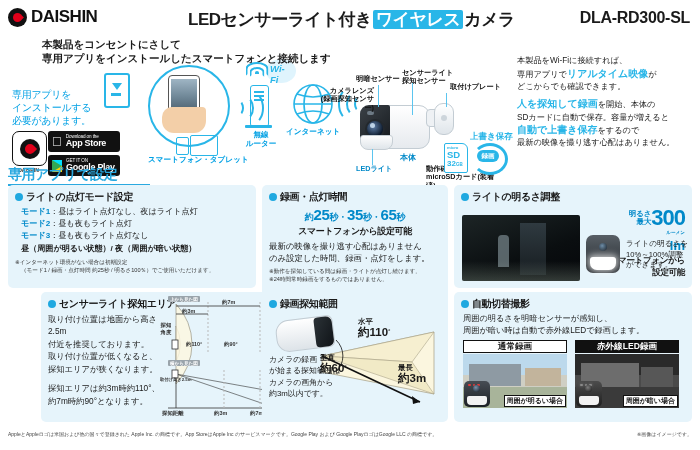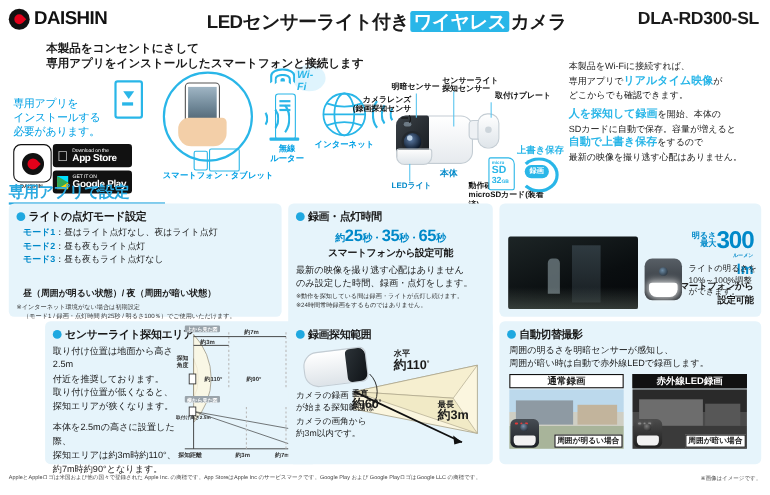--- a/index.html
+++ b/index.html
@@ -147,21 +147,21 @@
   .panel{position:absolute;background:#e6f4fb;border-radius:5px;box-sizing:border-box;padding:5px 7px;}
   .p-title{font-size:10px;font-weight:bold;letter-spacing:-0.4px;margin:0 0 2px 0;
     display:flex;align-items:center;gap:3px;}
   .dot{width:8px;height:8px;border-radius:50%;background:#1fa8e0;display:inline-block;flex:none;}
   .p-body{font-size:8.4px;line-height:1.45;}
   .note{font-size:5.6px;line-height:1.38;color:#333;}
 
   #panel-light-mode{left:8px;top:185px;width:248px;height:103px;}
   .mode-row{font-size:8.1px;line-height:1.5;margin-left:6px;}
   .mode-row b{color:#0089c9;}
-  .daynight{font-size:8.1px;font-weight:bold;margin-left:6px;margin-top:19px;}
+  .daynight{font-size:8.1px;font-weight:bold;margin-left:6px;margin-top:1px;}
 
   #panel-rec-time{left:262px;top:185px;width:186px;height:121px;}
   .bigtime{text-align:center;font-size:9px;font-weight:bold;color:#0089c9;margin:1px 0 0 0;letter-spacing:-0.3px;}
   .bigtime em{font-style:normal;font-size:15px;}
   .sub-ctr{text-align:center;font-size:9px;font-weight:bold;margin:1px 0 2px 0;letter-spacing:-0.4px;}
 
   #panel-brightness{left:454px;top:185px;width:238px;height:103px;}
   .lum{position:absolute;right:7px;top:20px;width:112px;text-align:right;}
   .lum .lb{font-size:7.4px;font-weight:bold;color:#0089c9;display:inline-block;text-align:right;
     line-height:1.05;vertical-align:middle;}
@@ -423,20 +423,24 @@
       <span>約</span><em>25</em><span>秒</span>・<em>35</em><span>秒</span>・<em>65</em><span>秒</span>
     </div>
     <div class="sub-ctr">スマートフォンから設定可能</div>
     <div class="p-body">最新の映像を撮り逃す心配はありません</div>
     <div class="p-body">のみ設定した時間、録画・点灯をします。</div>
     <div class="note" style="margin-top:4px;">※動作を探知している間は録画・ライトが点灯し続けます。</div>
     <div class="note">※24時間常時録画をするものではありません。</div>
   </div>
 
   <div class="panel" id="panel-brightness">
+    <div class="p-title">
+      <span class="dot"></span>
+      <span>ライトの明るさ調整</span>
+    </div>
     <div class="lum">
       <span class="lb">
         <span>明るさ</span><br>
         <span>最大</span>
       </span><span class="num">300</span><span class="un"><u>ルーメン</u><span>lm</span></span>
       <div style="font-size:8.6px;font-weight:bold;letter-spacing:-0.4px;margin-top:1px;text-align:right;">
         <div>スマートフォンから</div>
         <div>設定可能</div>
       </div>
     </div>
@@ -457,21 +461,20 @@
     <div class="p-title">
       <span class="dot"></span>
       <span>センサーライト探知エリア</span>
     </div>
     <div class="sa-text" style="width:118px;">
       <div>取り付け位置は地面から高さ2.5m</div>
       <div>付近を推奨しております。</div>
       <div>取り付け位置が低くなると、</div>
       <div>探知エリアが狭くなります。</div>
       <div style="height:7px;"></div>
-      <div>本体を2.5mの高さに設置した際、</div>
       <div>探知エリアは約3m時約110°、</div>
       <div>約7m時約90°となります。</div>
     </div>
 
     <div class="sa-diagram">
       <span class="minitag" style="left:6px;top:0px;">上から見た図</span>
       <svg width="122" height="122" style="position:absolute;left:0;top:0;">
         <path d="M14 48 L14 30 A40 40 0 0 1 14 66 Z" fill="#f7f1d8" stroke="#8a8470" stroke-width=".7"></path>
         <path d="M14 48 L14 8 A58 58 0 0 1 14 88 Z" fill="#fdf8e2" stroke="#8a8470" stroke-width=".7" opacity=".85"></path>
         <line x1="46" y1="6" x2="46" y2="58" stroke="#b9b9b9" stroke-dasharray="2 2"></line>

